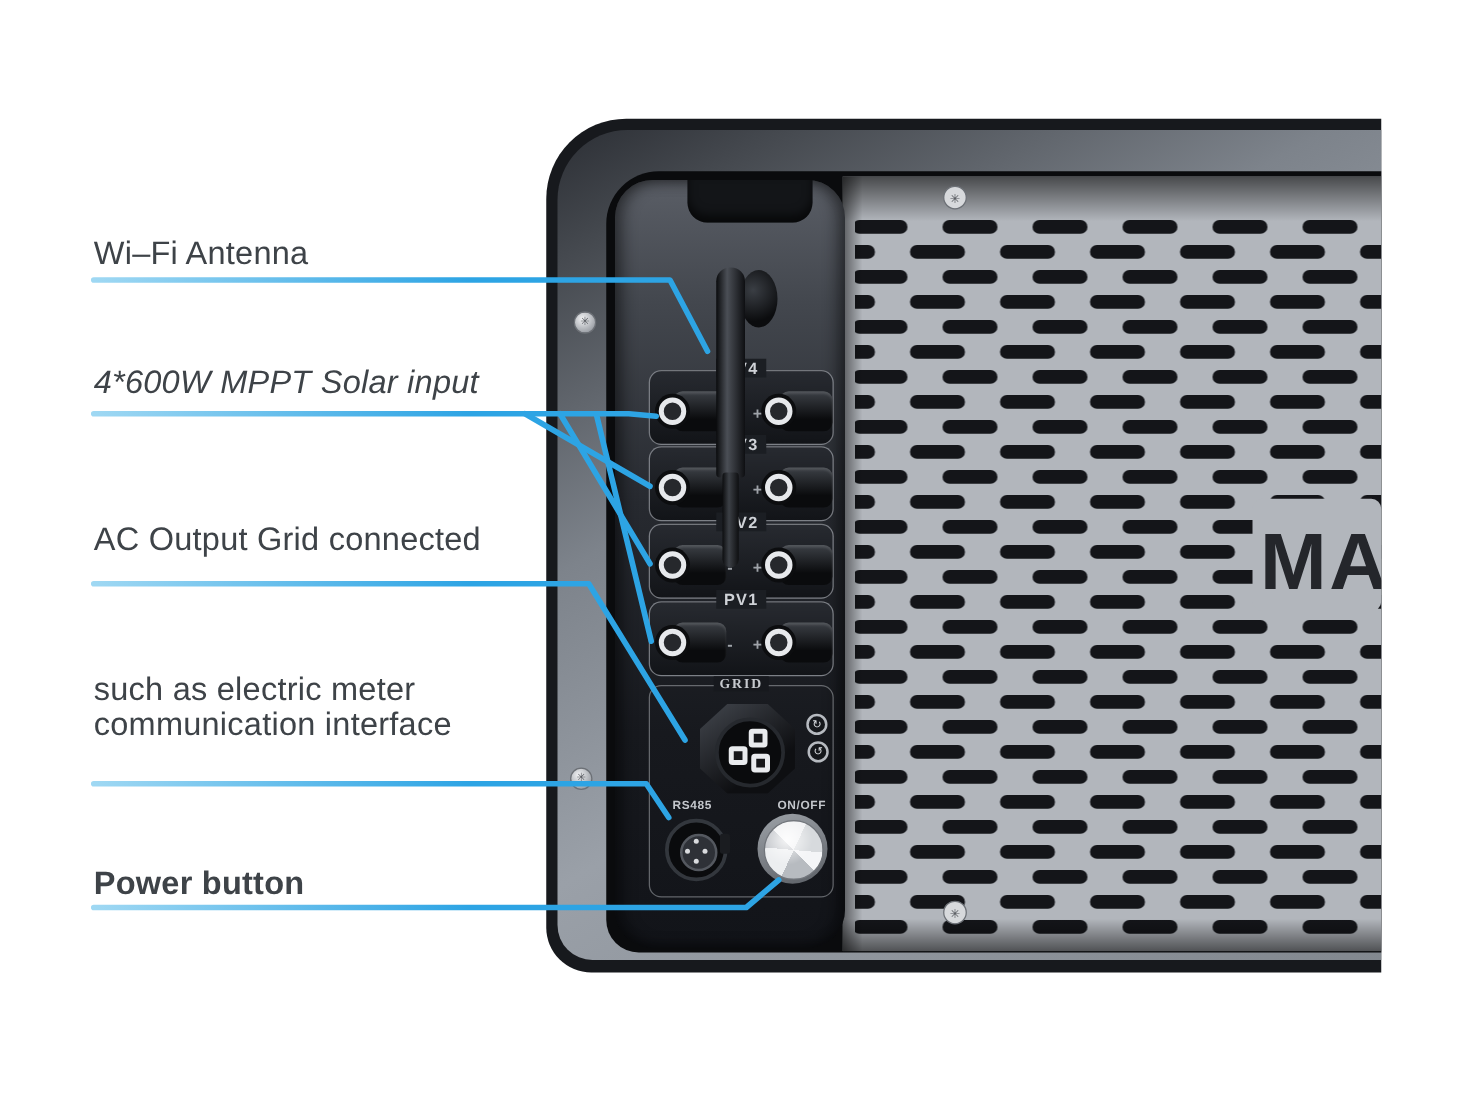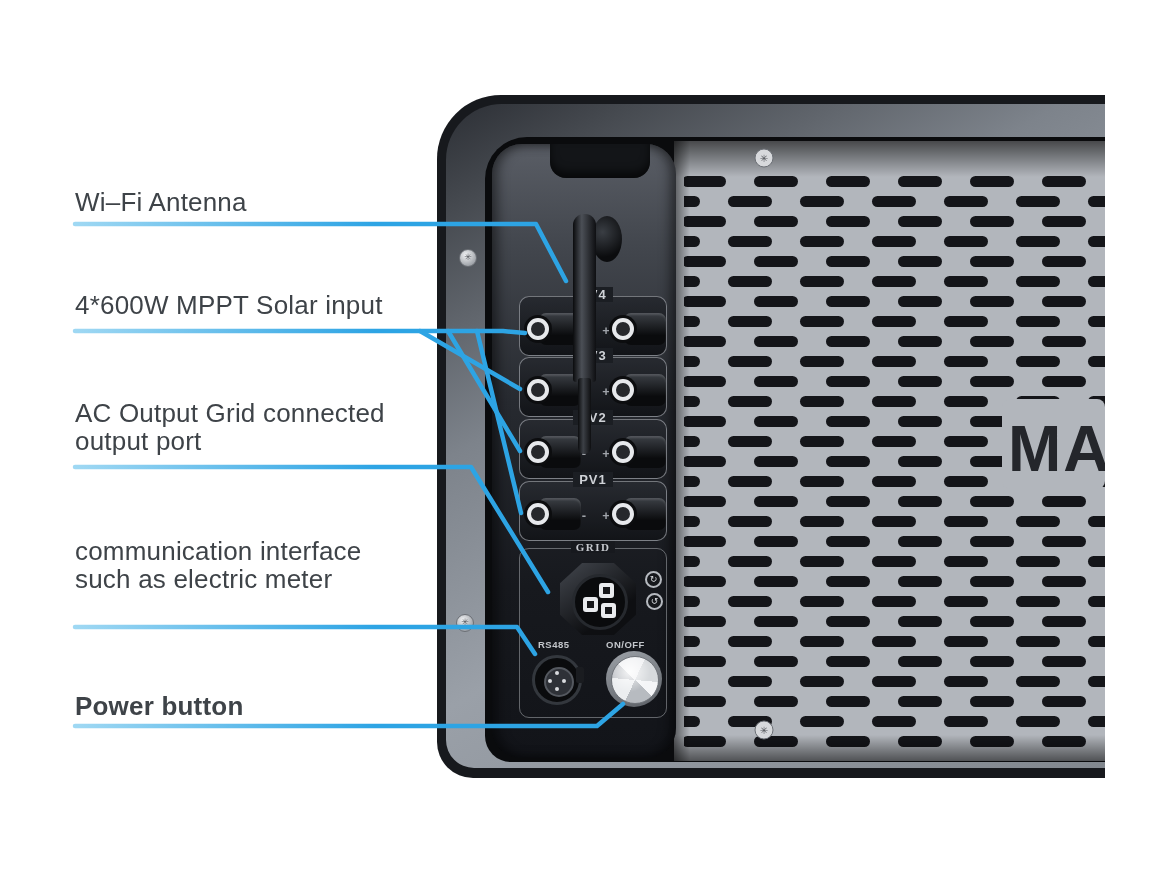--- a/index.html
+++ b/index.html
@@ -2,21 +2,21 @@
 <html><head>
 <meta charset="utf-8">
 <style>
   html,body{margin:0;padding:0;background:#ffffff;}
   .stage{
     position:relative;width:1176px;height:882px;overflow:hidden;
     background:#ffffff;font-family:"Liberation Sans","DejaVu Sans",sans-serif;
   }
   
   .callout{position:absolute;left:75px;color:#3e4348;font-size:26px;line-height:28px;letter-spacing:.2px;}
-  .c1{top:188px;} .c2{top:291px;} .c3{top:399px;} .c4{top:537px;} .c5{top:692px;font-weight:bold;}
+  .c1{top:188px;} .c2{top:291px;font-style:italic;} .c3{top:399px;} .c4{top:537px;} .c5{top:692px;font-weight:bold;}
   
   .device{position:absolute;left:437px;top:95px;width:668px;height:683px;}
   .case-outer{position:absolute;inset:0;background:#17191d;border-radius:64px 0 0 36px;}
   .case-face{
     position:absolute;left:9px;top:9px;right:0;bottom:10px;
     border-radius:56px 0 0 28px;
     background:linear-gradient(150deg,#2c2f35 0%,#45494f 10%,#7d838b 34%,#9aa0a8 58%,#82888f 100%);
   }
   .opening{
     position:absolute;left:48px;top:42px;right:0;bottom:16px;
@@ -91,27 +91,26 @@
 <body style="background: rgb(255, 255, 255);">
 
 <div class="stage">
 
   <div class="callout c1" style="color: rgb(62, 67, 72);">
     <div>Wi–Fi Antenna</div>
   </div>
   <div class="callout c2" style="color: rgb(62, 67, 72);">
     <div>4*600W MPPT Solar input</div>
   </div>
-  <div class="callout c3" style="color: rgb(62, 67, 72);">
+  <div class="callout c3" style="color: rgb(62, 67, 72); margin-top: 18px;">
     <div>AC Output Grid connected</div>
-    <div>output port</div>
   </div>
   <div class="callout c4" style="color: rgb(62, 67, 72);">
+    <div>such as electric meter</div>
     <div>communication interface</div>
-    <div>such as electric meter</div>
   </div>
   <div class="callout c5" style="color: rgb(62, 67, 72);">
     <div>Power button</div>
   </div>
 
   <div class="device">
     <div class="case-outer"></div>
     <div class="case-face"></div>
     <div class="opening"></div>
 
@@ -223,21 +222,21 @@
         <div class="io-label" style="left:18px;top:90px">RS485</div>
         <div class="rs485">
           <div class="rs485-inner"></div>
           <div class="pin" style="left:20px;top:13px"></div>
           <div class="pin" style="left:13px;top:21px"></div>
           <div class="pin" style="left:27px;top:21px"></div>
           <div class="pin" style="left:20px;top:29px"></div>
         </div>
         <div class="rs485-latch"></div>
 
-        <div class="io-label" style="left:86px;top:90px">ON/OFF</div>
+        <div class="io-label" style="left:102px;top:90px">ON/OFF</div>
         <div class="pwr-ring">
           <div class="pwr-btn"></div>
         </div>
       </div>
 
       <div class="antenna-hinge"></div>
       <div class="ant-rod-top"></div>
       <div class="ant-rod-tip"></div>
     </div>
 

